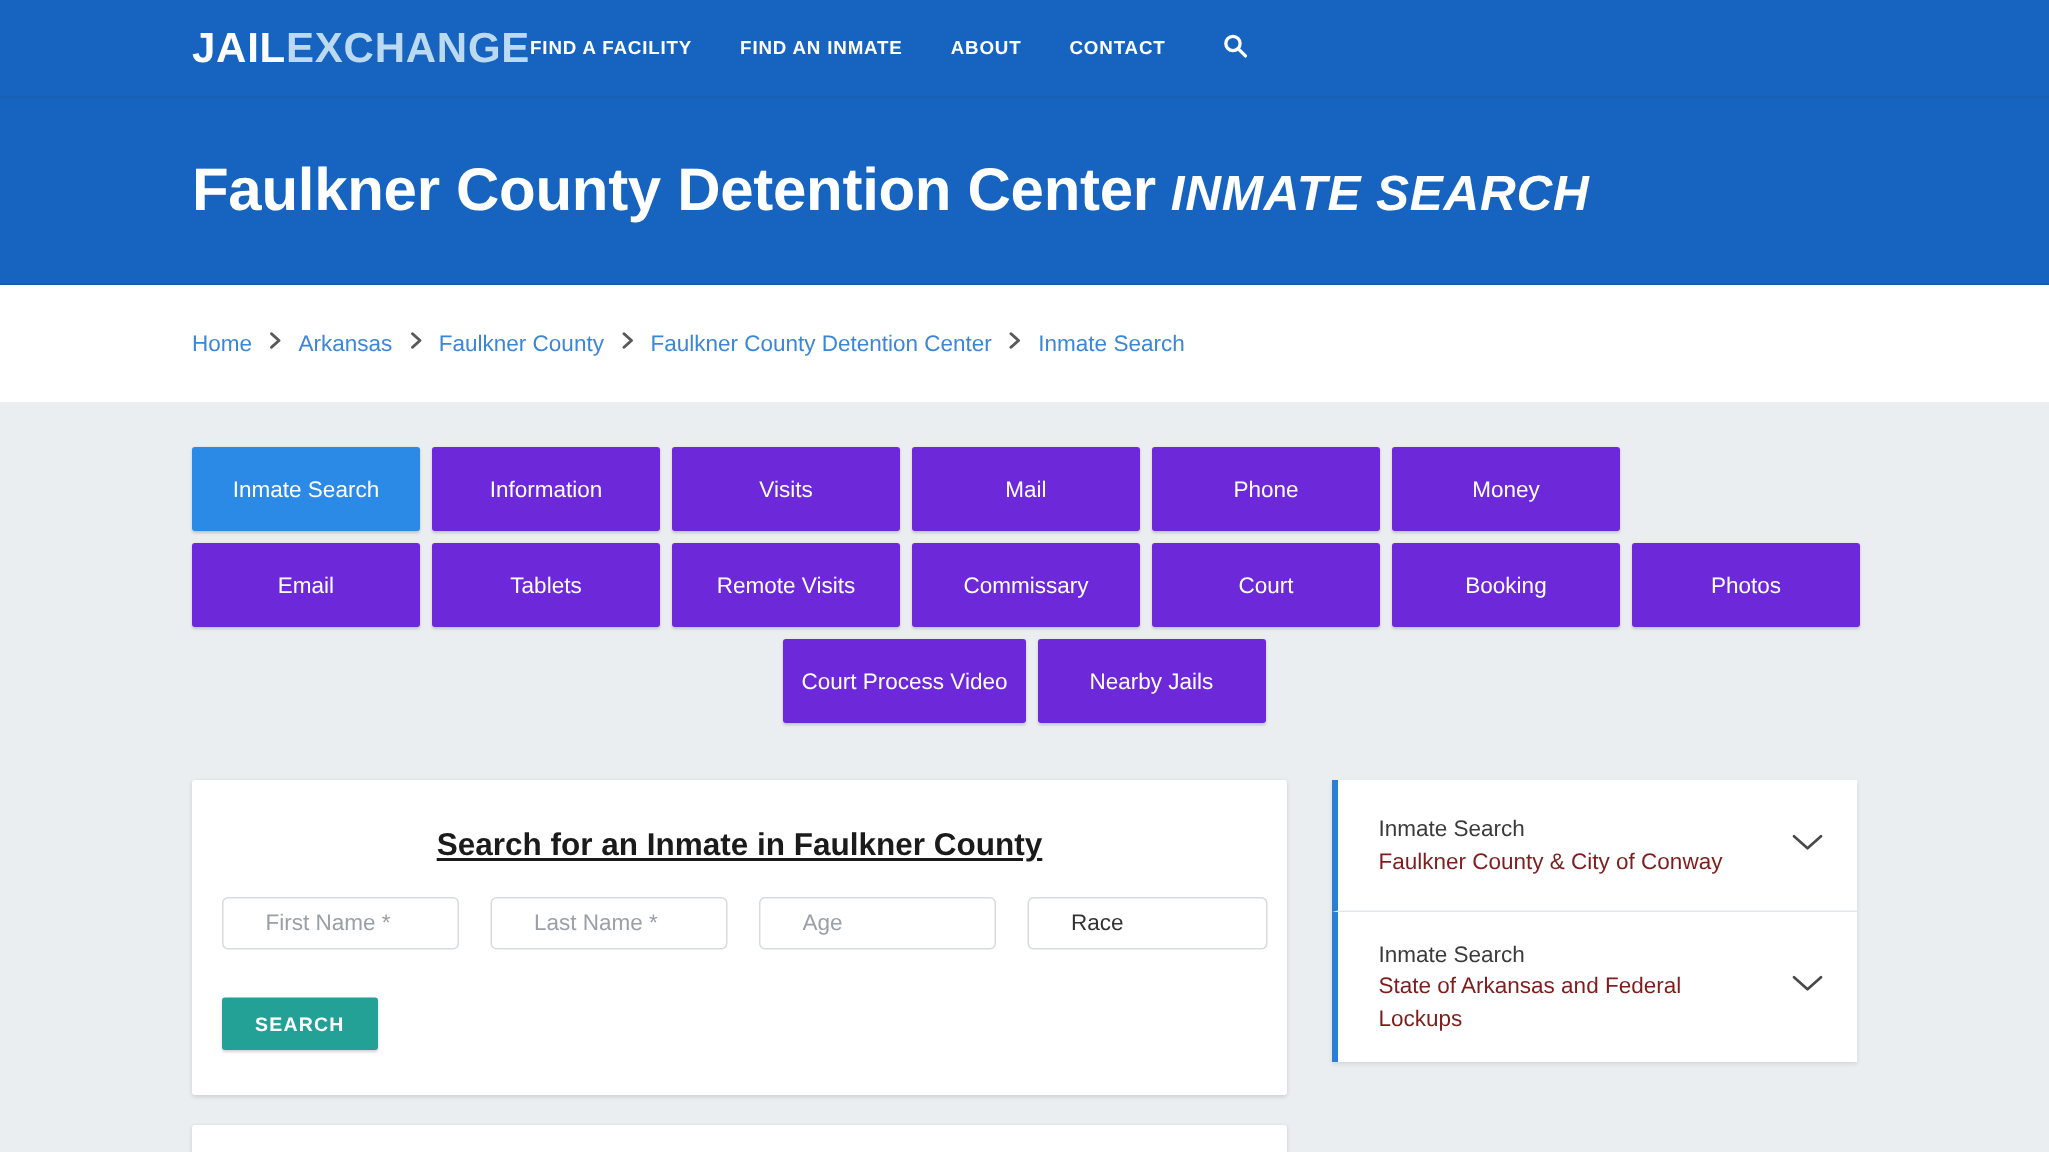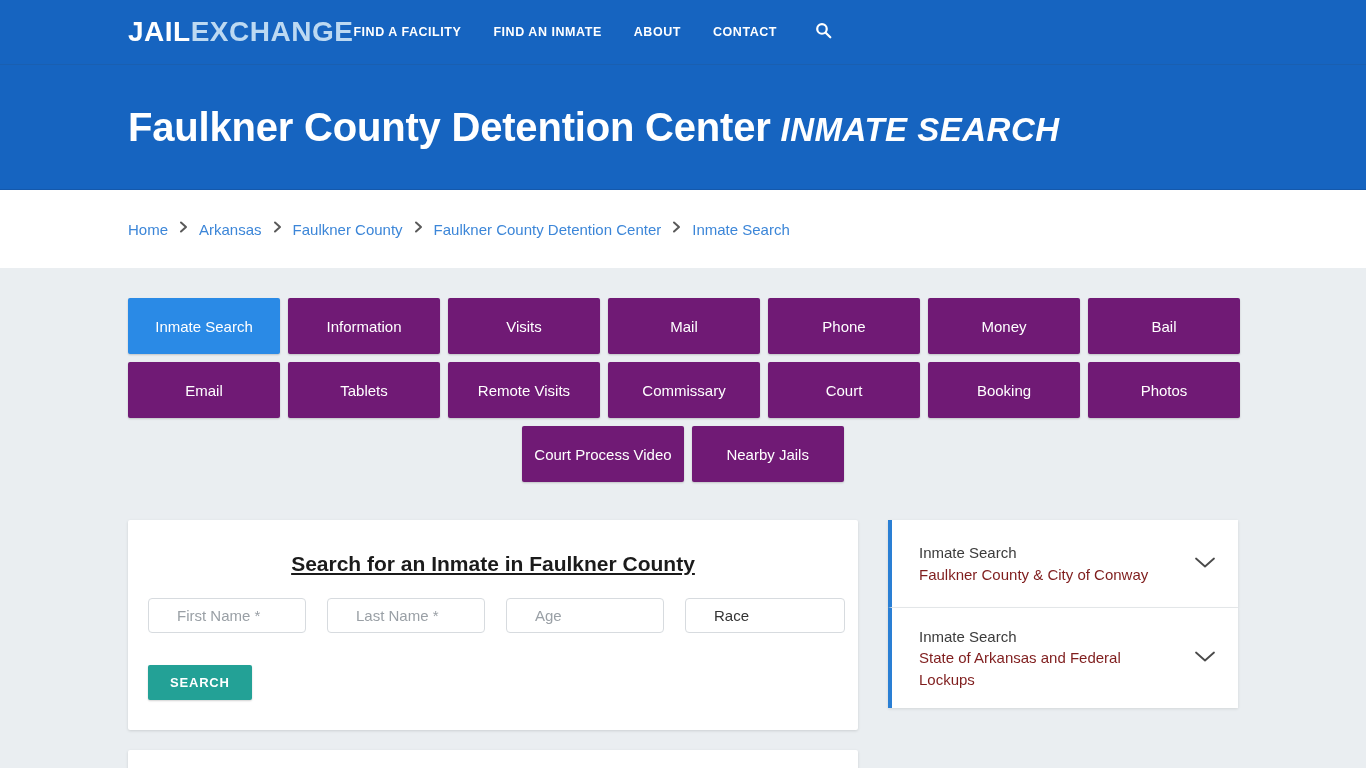--- a/index.html
+++ b/index.html
@@ -116,21 +116,21 @@
   .tab-row {
     display: flex;
     gap: 8px;
     margin-bottom: 8px;
     justify-content: flex-start;
   }
   .tab-row.center { justify-content: center; }
   .tab-btn {
     flex: 0 0 152px;
     height: 56px;
-    background: #701a75;
+    background: #6d28d9;
     color: #ffffff;
     border: none;
     border-radius: 2px;
     font-size: 15px;
     font-family: "Liberation Sans", sans-serif;
     cursor: pointer;
     display: flex;
     align-items: center;
     justify-content: center;
     box-shadow: 0 1px 2px rgba(0,0,0,.18);
@@ -302,21 +302,20 @@
 <main class="content">
 
   <div class="tab-grid">
     <div class="tab-row">
       <button class="tab-btn active">Inmate Search</button>
       <button class="tab-btn">Information</button>
       <button class="tab-btn">Visits</button>
       <button class="tab-btn">Mail</button>
       <button class="tab-btn">Phone</button>
       <button class="tab-btn">Money</button>
-      <button class="tab-btn">Bail</button>
     </div>
     <div class="tab-row">
       <button class="tab-btn">Email</button>
       <button class="tab-btn">Tablets</button>
       <button class="tab-btn">Remote Visits</button>
       <button class="tab-btn">Commissary</button>
       <button class="tab-btn">Court</button>
       <button class="tab-btn">Booking</button>
       <button class="tab-btn">Photos</button>
     </div>

